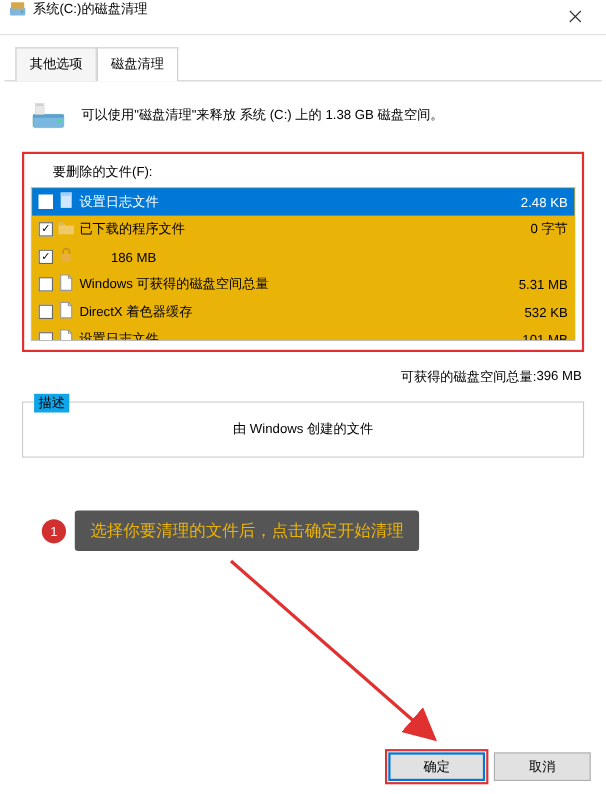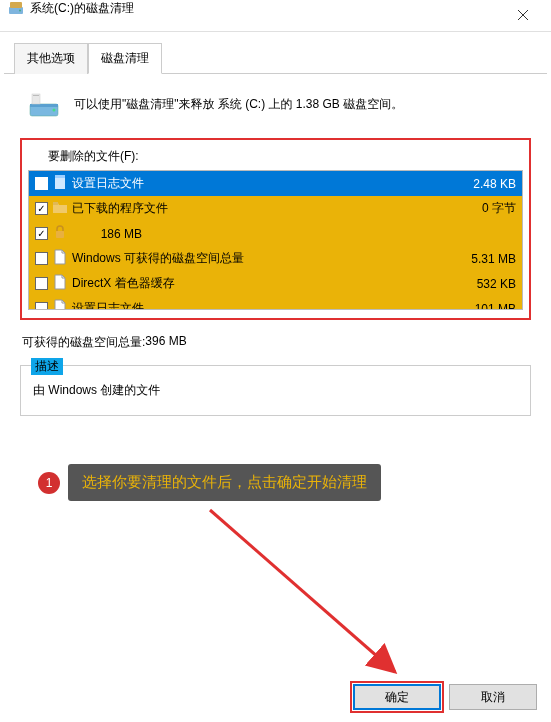--- a/index.html
+++ b/index.html
@@ -107,41 +107,42 @@
       color: #000;
       line-height: 1;
     }
     .file-icon {
       width: 16px; height: 16px; flex-shrink: 0;
     }
     .file-name { flex: 1; }
     .file-size { text-align: right; width: 70px; }
     .totals {
       display: flex;
-      justify-content: flex-start;
+      justify-content: flex-end;
       font-size: 12px;
       padding: 6px 2px 0 2px;
     }
     .desc-group {
       border: 1px solid #ccc;
       margin-top: 14px;
       padding: 10px;
       position: relative;
     }
     .desc-group .legend {
       position: absolute;
       top: -8px;
       left: 10px;
       background: #0ea5e9;
       padding: 0 4px;
       font-size: 12px;
     }
     .desc-text {
       font-size: 12px;
       padding: 6px 2px;
+      text-align: center;
     }
     .callout {
       position: absolute;
       top: 464px;
       left: 38px;
       display: flex;
       align-items: center;
       z-index: 5;
     }
     .callout-num {

